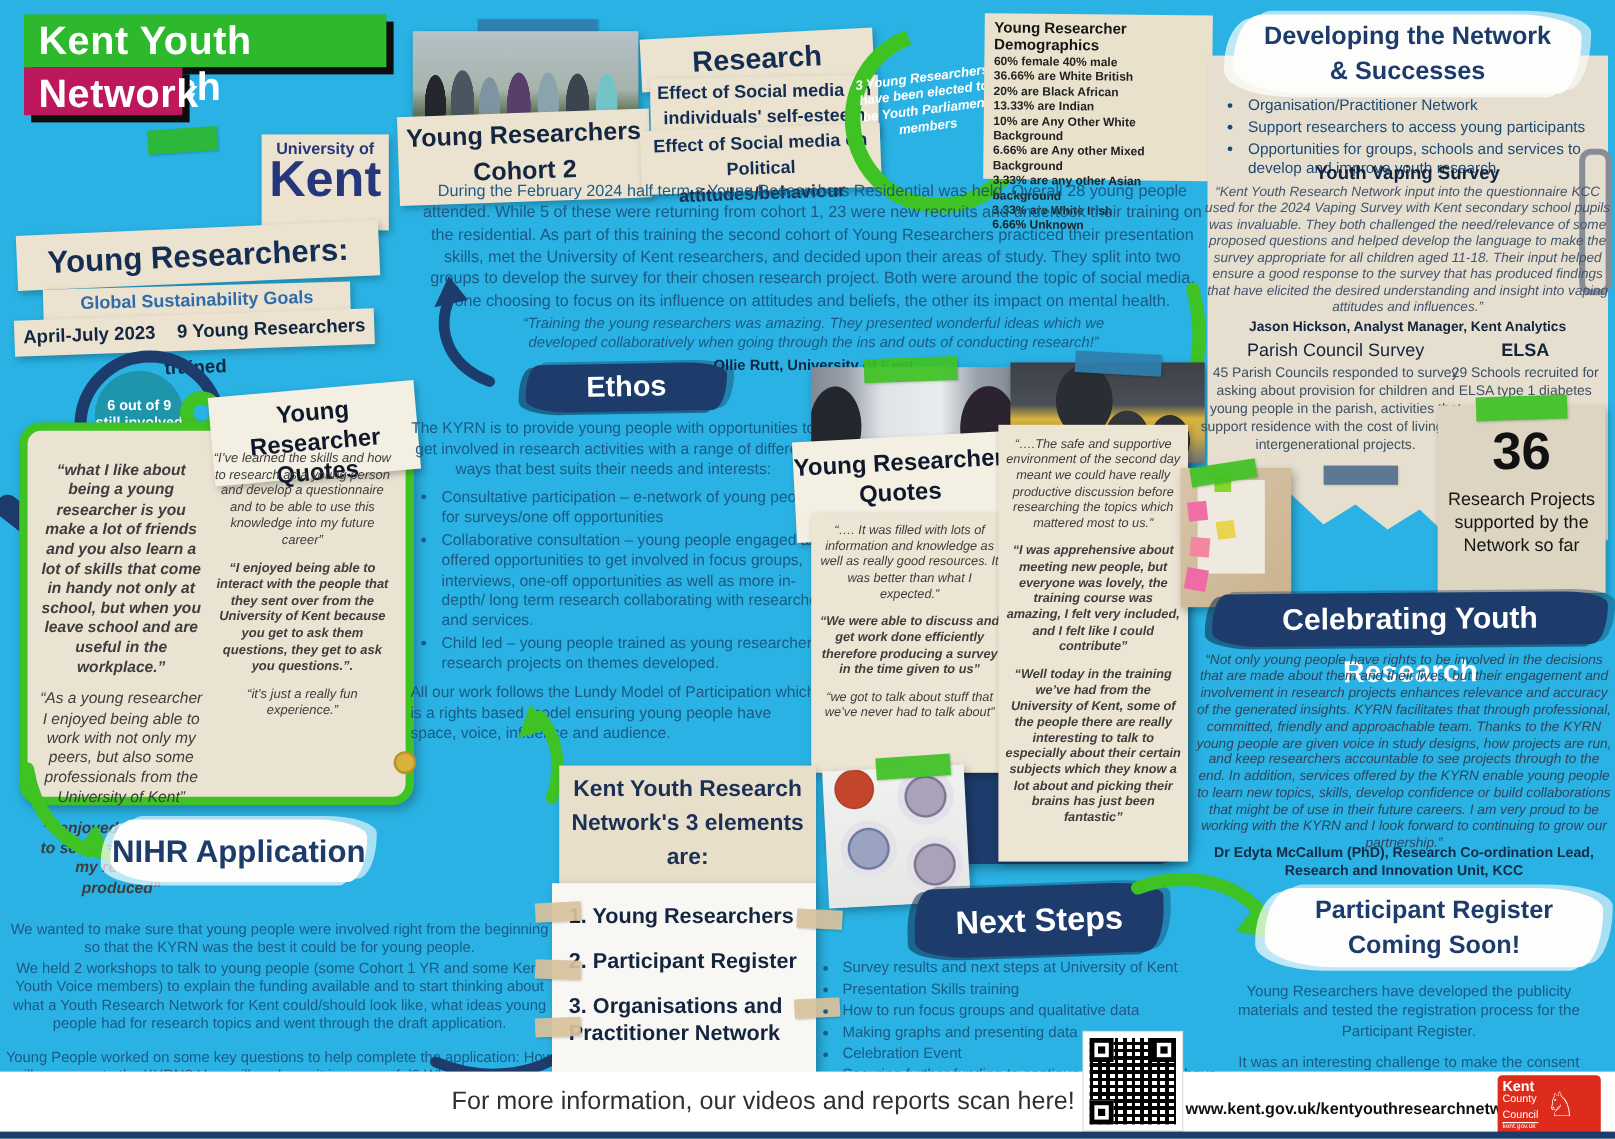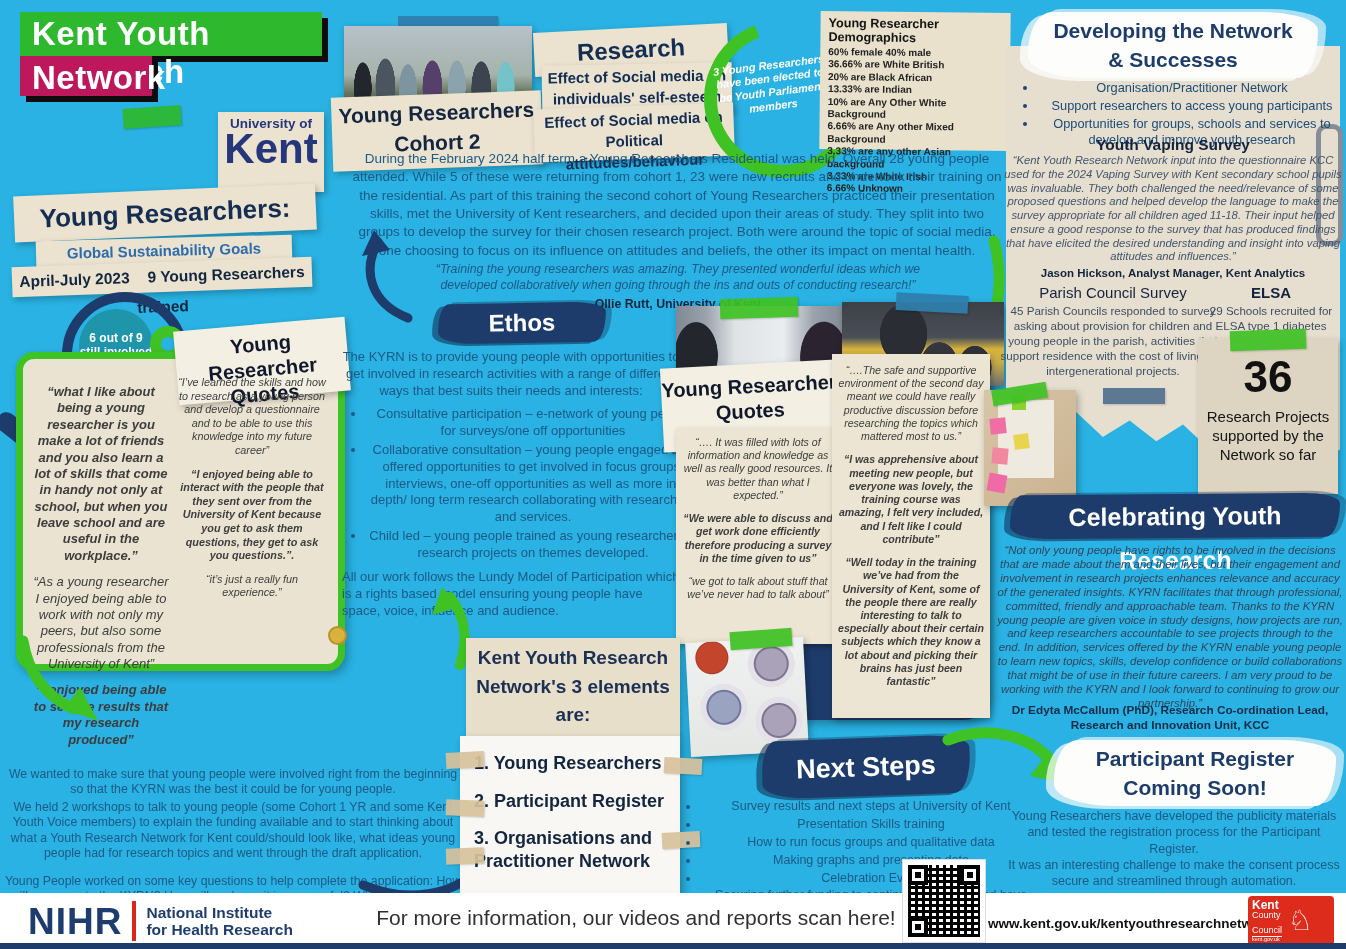--- a/index.html
+++ b/index.html
@@ -7,21 +7,21 @@
     font-family:"Liberation Sans","DejaVu Sans",sans-serif;}
   .abs{position:absolute;}
   .paper{background:#ebe3d0;box-shadow:2px 3px 6px rgba(0,0,0,.25);}
   .paper-white{background:#f3efe2;box-shadow:2px 3px 6px rgba(0,0,0,.25);}
   .brush-navy{background:#1d3c6b;color:#fff;border-radius:14px 42px 16px 46px/34px 12px 38px 14px;
     box-shadow:-6px 2px 0 rgba(16,40,75,.55),6px -2px 0 rgba(16,40,75,.35);}
   .brush-white{background:#fdfdfc;border-radius:26px 60px 22px 64px/44px 20px 52px 24px;
     box-shadow:-8px 3px 0 rgba(255,255,255,.7),8px -3px 0 rgba(255,255,255,.6);}
   .tape{position:absolute;opacity:.92;box-shadow:1px 1px 2px rgba(0,0,0,.2);}
   ul.blt{margin:0;padding:0 0 0 16px;}
-  ul.blt li{margin:0 0 2px 0;padding-left:2px;text-align:center;}
+  ul.blt li{margin:0 0 2px 0;padding-left:2px;}
   .q{margin:0 0 10px 0;color:#3d3d3d;}
   .q.i{font-style:italic;}
   .q.b{font-weight:bold;}
   
   .title1{left:20px;top:12px;width:302px;height:44px;background:#2eb82d;box-shadow:6px 6px 0 #0d0d0d;}
   .title2{left:20px;top:56px;width:132px;height:40px;background:#be185d;box-shadow:6px 6px 0 #0d0d0d;}
   .title1 span,.title2 span{display:block;padding:3px 0 0 12px;font-size:33px;font-weight:bold;color:#fff;letter-spacing:.5px;}
   .kentlogo{left:218px;top:112px;width:106px;height:76px;padding-top:4px;}
   .kentlogo .u{font-size:13.5px;font-weight:bold;color:#26367a;text-align:center;}
   .kentlogo .k{font-size:42px;font-weight:bold;color:#26367a;text-align:center;line-height:.85;}
@@ -144,21 +144,21 @@
   .el-list li{counter-increment:el;font-size:18px;font-weight:bold;color:#13253f;line-height:1.25;margin-bottom:15px;}
   .el-list li::before{content:counter(el) ". ";}
   
   .next-banner{left:762px;top:738px;width:208px;height:58px;transform:rotate(-2deg);
     font-size:27px;font-weight:bold;text-align:center;line-height:58px;}
   .next-bullets{left:684px;top:799px;width:340px;font-size:12.5px;line-height:1.27;color:#1c5a86;}
   
   .pr-brush{left:1054px;top:740px;width:282px;height:66px;}
   .pr-title{font-size:21px;font-weight:bold;color:#1d3c6b;text-align:center;line-height:1.4;padding-top:4px;}
   .pr-text{left:1006px;top:808px;width:336px;font-size:12.5px;line-height:1.3;color:#1c5a86;text-align:center;}
-  .pr-text p{margin:0;}
+  .pr-text p{margin:10px;}
   
   .qr{left:903px;top:860px;width:82px;height:82px;background:#fff;box-shadow:0 0 0 1px #ddd;}
   .qr-pat{position:absolute;left:5px;top:5px;right:5px;bottom:5px;
     background-image:repeating-linear-gradient(0deg,#000 0 3px,transparent 3px 6px),
     repeating-linear-gradient(90deg,#000 0 3px,#fff 3px 7px);}
   .qr-f{position:absolute;width:12px;height:12px;border:4px solid #000;background:#fff;}
   .qr-f::after{content:"";position:absolute;left:3px;top:3px;width:6px;height:6px;background:#000;}
   
   .footer{left:0;top:893px;width:1346px;height:56px;background:#fff;}
   .nihr-logo{left:28px;top:901px;display:flex;align-items:center;}
@@ -219,20 +219,23 @@
     <p class="q i">“I’ve learned the skills and how to research as a young person and develop a questionnaire and to be able to use this knowledge into my future career”</p>
     <p class="q b i">“I enjoyed being able to interact with the people that they sent over from the University of Kent because you get to ask them questions, they get to ask you questions.”.</p>
     <p class="q i">“it’s just a really fun experience.”</p>
   </div>
   <div class="abs coin"></div>
 
   <svg class="arrow" style="left:8px;top:635px;" width="100" height="90" viewBox="0 0 100 90">
     <path d="M15 6 C 20 38, 38 62, 66 74" stroke="#3fc224" stroke-width="11" fill="none" stroke-linecap="round"></path>
     <polygon points="90,86 56,74 72,52" fill="#3fc224"></polygon>
   </svg>
+  <div class="abs brush-white nihr-brush">
+    <div class="nihr-title">NIHR Application</div>
+  </div>
   <div class="abs nihr-text">
     <p>We wanted to make sure that young people were involved right from the beginning so that the KYRN was the best it could be for young people.</p>
     <p>We held 2 workshops to talk to young people (some Cohort 1 YR and some Kent Youth Voice members) to explain the funding available and to start thinking about what a Youth Research Network for Kent could/should look like, what ideas young people had for research topics and went through the draft application.</p>
     <p class="gap">Young People worked on some key questions to help complete the application: How will we promote the KYRN? How will we know it is successful? Why young people might want to get involved.</p>
   </div>
   <svg class="arrow" style="left:355px;top:845px;" width="150" height="58" viewBox="0 0 150 58">
     <path d="M8 40 C 50 58, 100 52, 128 20" stroke="#1d3c6b" stroke-width="9" fill="none" stroke-linecap="round"></path>
     <polygon points="140,4 110,16 128,38" fill="#1d3c6b"></polygon>
   </svg>
 
@@ -388,28 +391,20 @@
       <div>Participant Register</div>
       <div>Coming Soon!</div>
     </div>
   </div>
   <div class="abs pr-text">
     <p>Young Researchers have developed the publicity materials and tested the registration process for the Participant Register.</p>
     <p>It was an interesting challenge to make the consent process secure and streamlined through automation.</p>
   </div>
 
   <div class="abs footer"></div>
-  <div class="abs nihr-logo">
-    <span class="nihr-acr">NIHR</span>
-    <span class="nihr-bar"></span>
-    <span class="nihr-sub">
-      <span style="display:block">National Institute</span>
-      <span style="display:block">for Health Research</span>
-    </span>
-  </div>
   <div class="abs cta">For more information, our videos and reports scan here!</div>
   <div class="abs qr">
     <div class="qr-pat"></div>
     <div class="qr-f" style="left:5px;top:5px;"></div>
     <div class="qr-f" style="right:5px;top:5px;"></div>
     <div class="qr-f" style="left:5px;bottom:5px;"></div>
   </div>
   <div class="abs url">www.kent.gov.uk/kentyouthresearchnetwork</div>
   <div class="abs kcc">
     <span class="kcc-txt">

